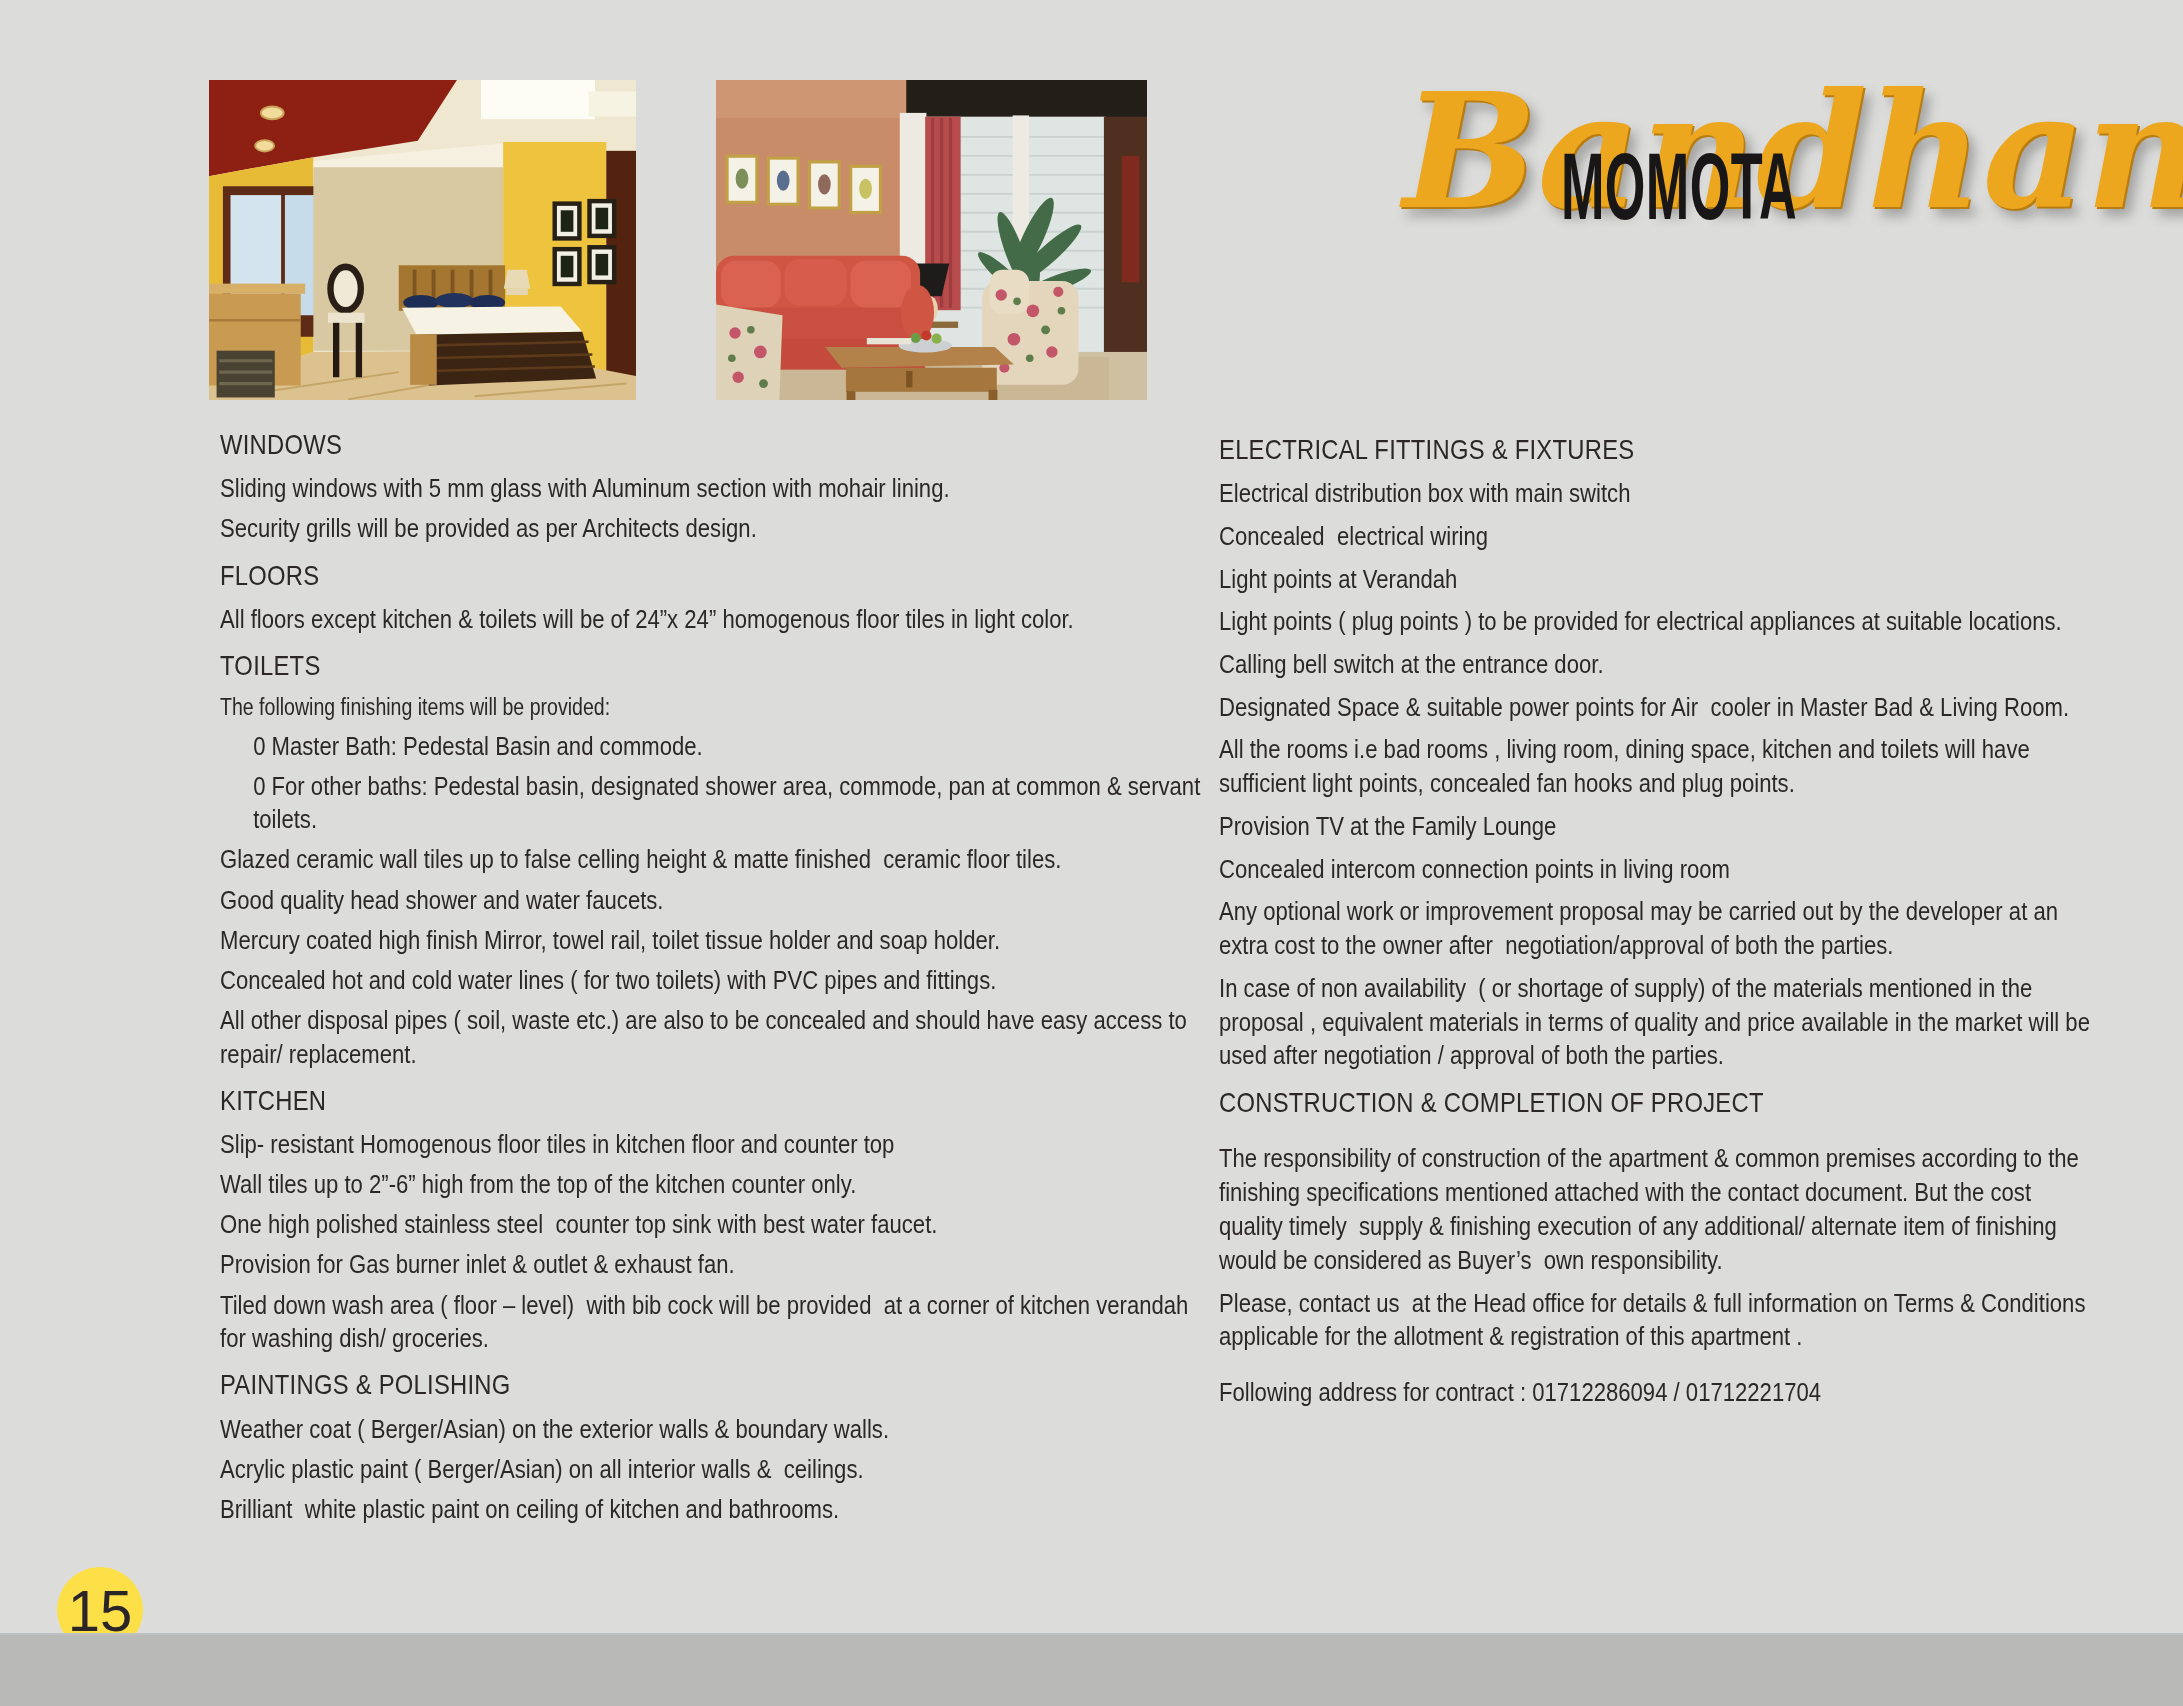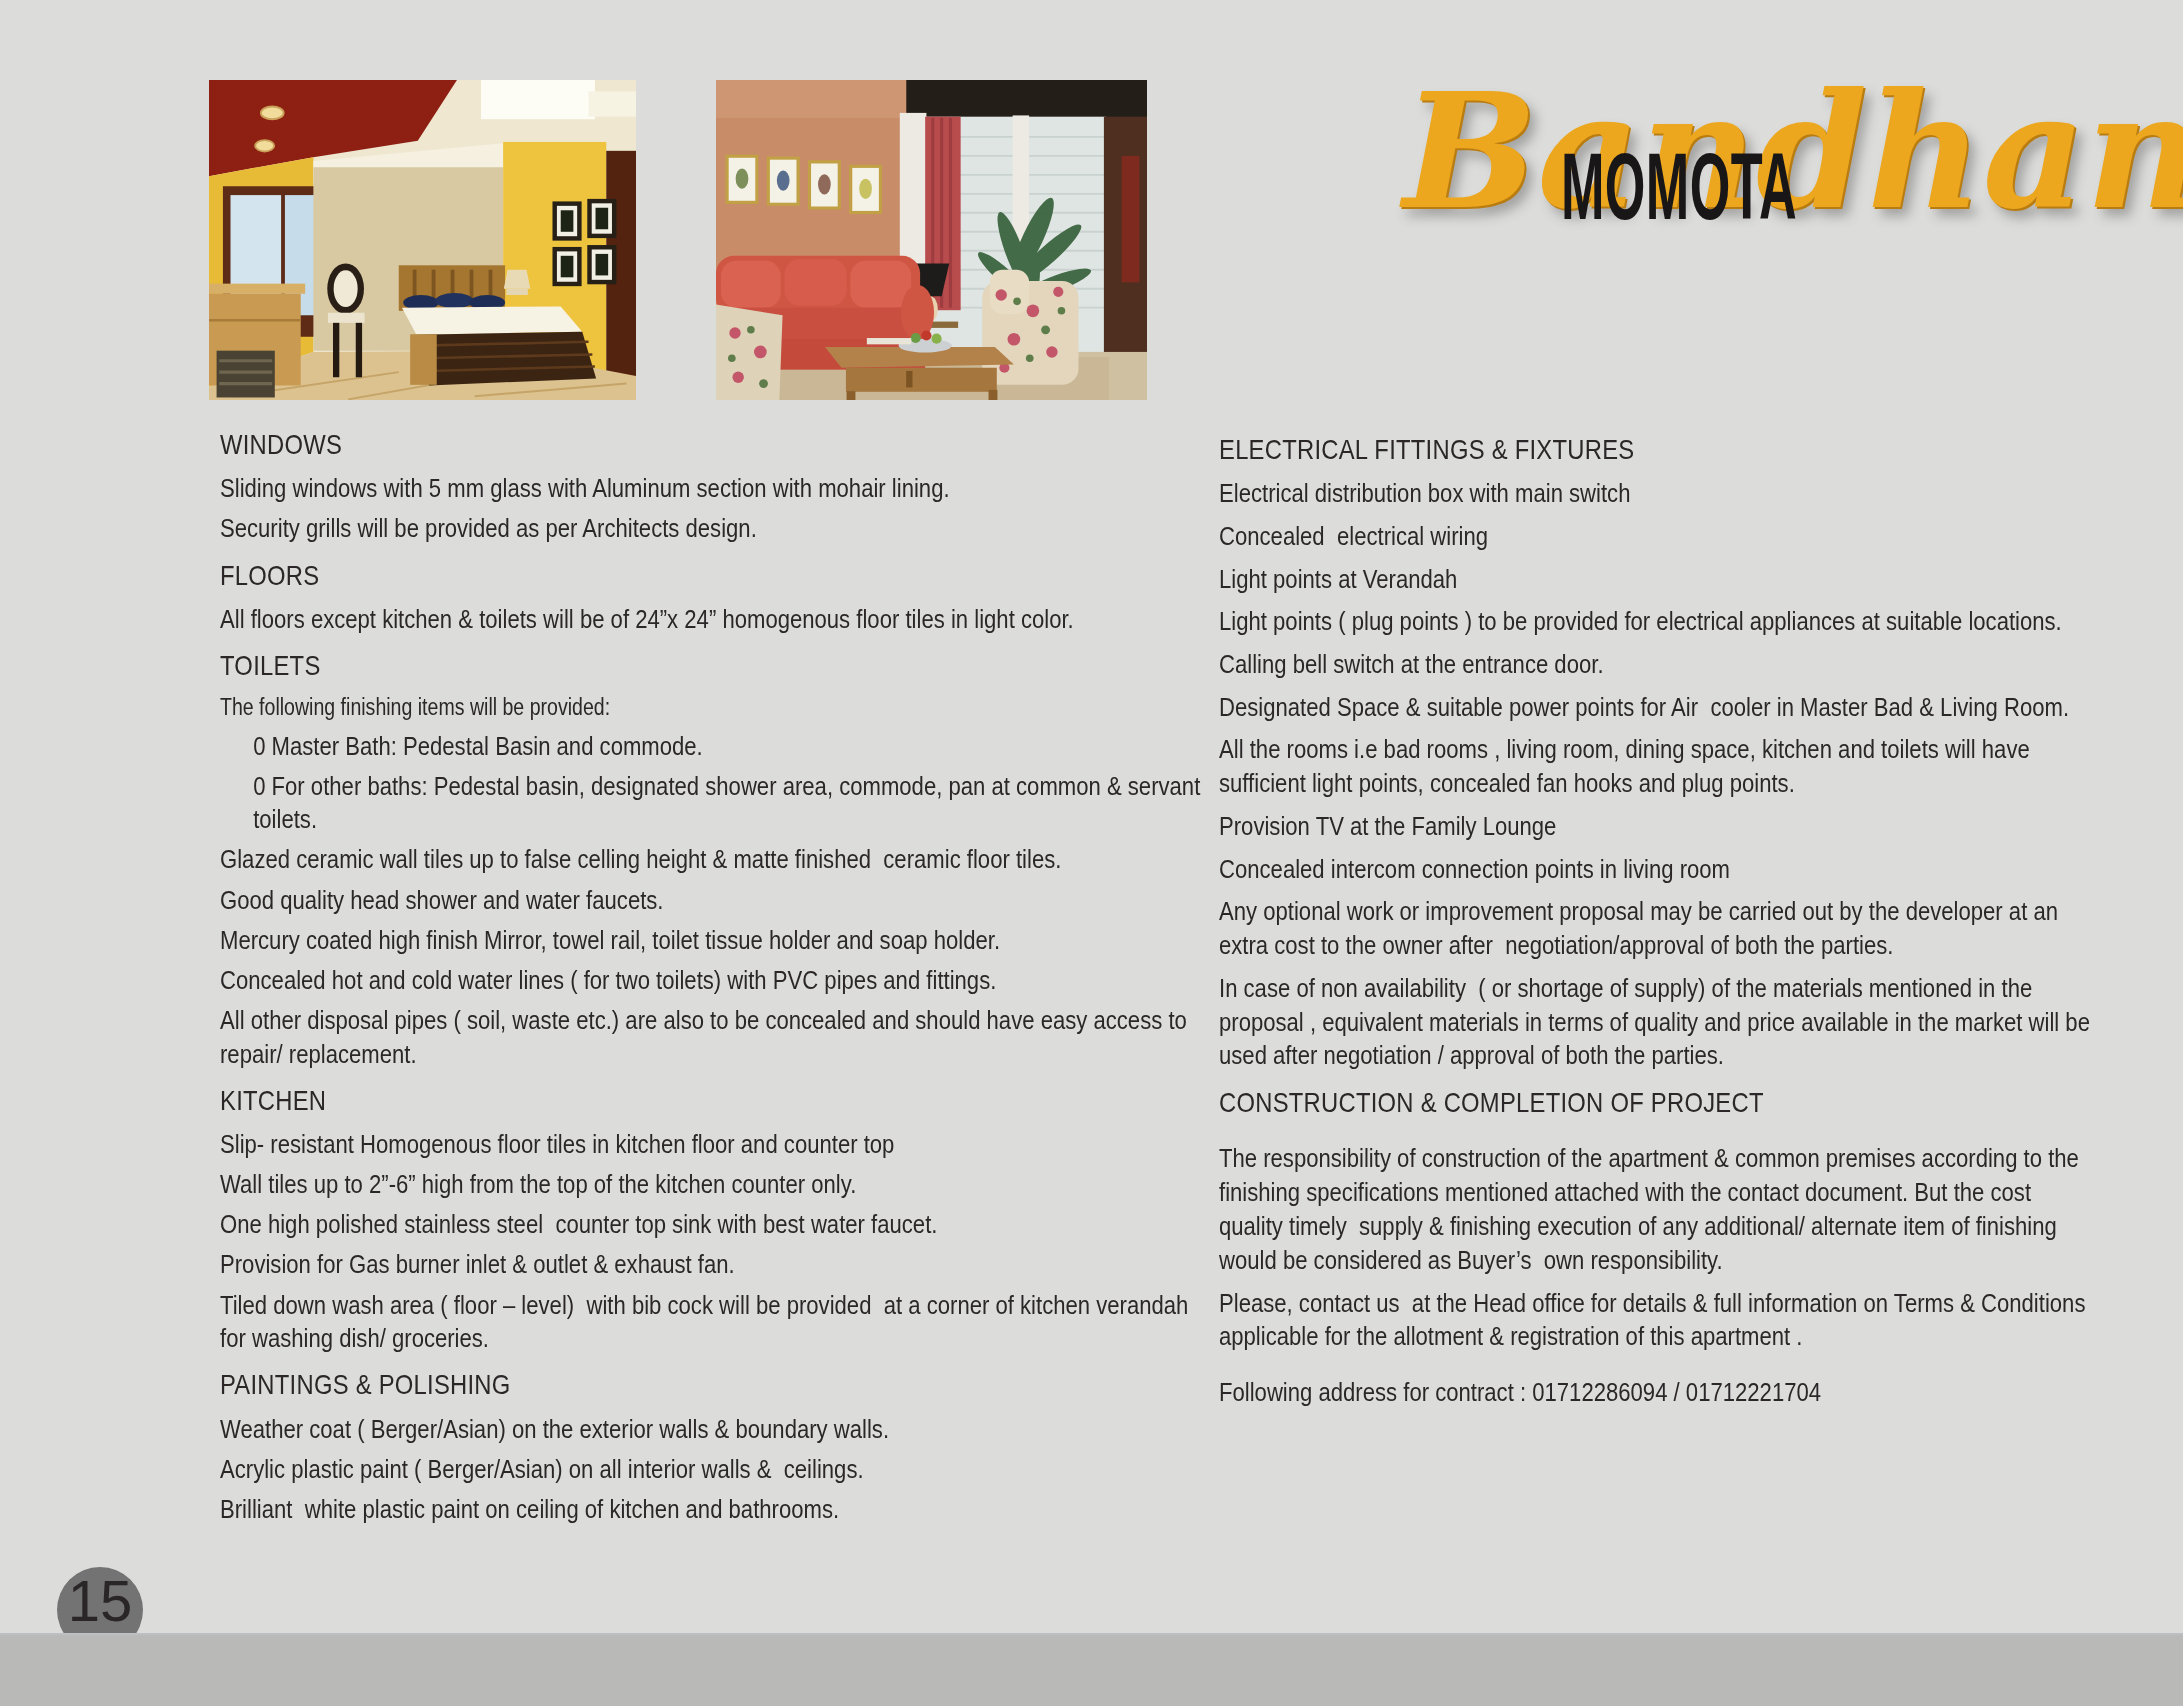--- a/index.html
+++ b/index.html
@@ -35,22 +35,22 @@
           margin:11.4px 0 8.9px 0; color:#2b2728;}
   .col h3:first-child{margin-top:0;}
   .col p{margin:0 0 6.3px 0; white-space:pre-wrap;}
   #col-right p{margin-bottom:8.9px;}
   .col p.small{font-size:23px;}
   .col p.indent{padding-left:39px;}
   .col p.gap-before{margin-top:21.5px;}
   
   .page-num{
     position:absolute; left:57px; top:1567px; width:86px; height:86px;
-    background:#737373; border-radius:50%;
-    display:flex; justify-content:center;
+    background:#fde047; border-radius:50%;
+    display:flex; align-items:center; justify-content:center;
     font-size:58px; color:#2a2627;
   }
   .bottom-edge{position:absolute; left:0; bottom:0; width:100%; height:2.5px; background:#bdc0c3;}
 </style>
 </head>
 <body>
 
 <div class="page">
 
   <div class="photo" id="photo-bedroom">

